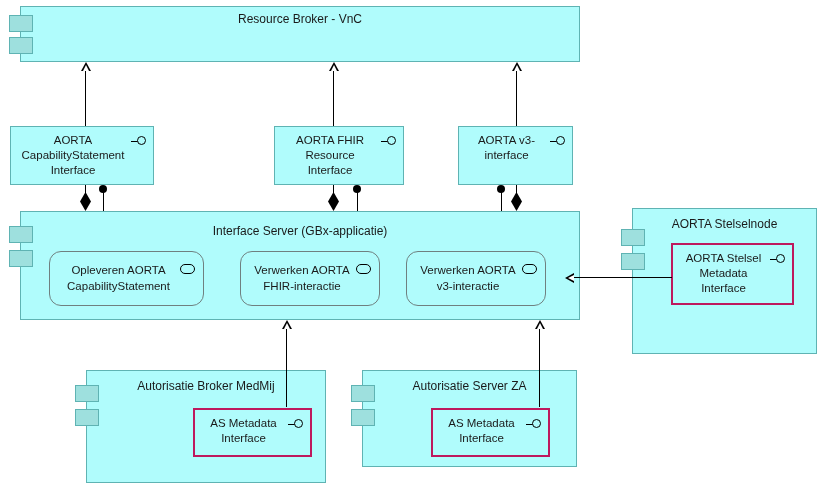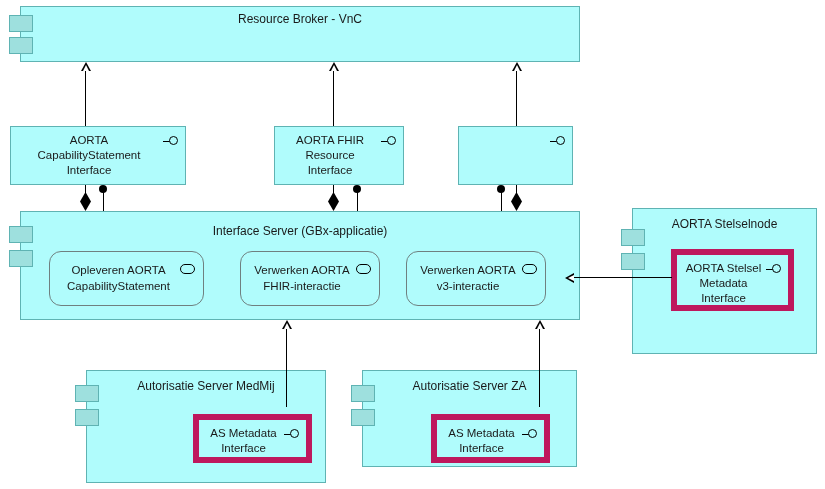--- a/index.html
+++ b/index.html
@@ -57,23 +57,22 @@
     left: 4px;
     right: 22px;
     top: 6px;
     text-align: center;
     font-size: 11.5px;
     line-height: 15px;
     color: #1a1a1a;
   }
   
   .ifbox.nested {
-    border: 6px solid #be185d;
-    background: #b0fcfc;
-    margin-top: 6px;
+    border: 2px solid #be185d;
+    background: #b0fcfc;
   }
 
   
   .lolli {
     position: absolute;
     width: 18px;
     height: 10px;
     top: 9px;
     right: 4px;
   }
@@ -213,37 +212,38 @@
 
   <div class="vline" style="left:85px; top:70px; height:56px;"></div>
   <div class="arrow-up" style="left:81px; top:62px;"></div>
 
   <div class="vline" style="left:333px; top:70px; height:56px;"></div>
   <div class="arrow-up" style="left:329px; top:62px;"></div>
 
   <div class="vline" style="left:516px; top:70px; height:56px;"></div>
   <div class="arrow-up" style="left:512px; top:62px;"></div>
 
-  <div class="ifbox" style="left:10px; top:126px; width:176px; height:59px;">
+  <div class="ifbox" style="left:10px; top:126px; width:144px; height:59px;">
     <div class="lbl">AORTA<br>CapabilityStatement<br>Interface</div>
     <div class="lolli">
       <span class="stem"></span>
         <span class="ball"></span>
     </div>
   </div>
 
   <div class="ifbox" style="left:274px; top:126px; width:130px; height:59px;">
     <div class="lbl">AORTA FHIR<br>Resource<br>Interface</div>
     <div class="lolli">
       <span class="stem"></span>
         <span class="ball"></span>
     </div>
   </div>
 
   <div class="ifbox" style="left:458px; top:126px; width:115px; height:59px;">
+    <div class="lbl">AORTA v3-<br>interface</div>
     <div class="lolli">
       <span class="stem"></span>
         <span class="ball"></span>
     </div>
   </div>
 
   <div class="vline" style="left:85px; top:185px; height:14px;"></div>
   <div class="diamond" style="left:80px; top:192px;"></div>
 
   <div class="ball-end" style="left:99px; top:185px;"></div>
@@ -298,21 +298,21 @@
       </div>
     </div>
   </div>
 
   <div class="hline" style="left:572px; top:277px; width:100px;"></div>
   <div class="arrow-left" style="left:565px; top:273px;"></div>
 
   <div class="comp" style="left:86px; top:370px; width:240px; height:113px;">
     <div class="tab t1" style="top:14px;"></div>
     <div class="tab t2" style="top:38px;"></div>
-    <div class="comp-title" style="top:8px;">Autorisatie Server MedMij</div>
+    <div class="comp-title" style="top:8px;">Autorisatie Broker MedMij</div>
 
     <div class="ifbox nested" style="left:106px; top:37px; width:119px; height:49px;">
       <div class="lbl">AS Metadata<br>Interface</div>
       <div class="lolli">
         <span class="stem"></span>
           <span class="ball"></span>
       </div>
     </div>
   </div>
 

